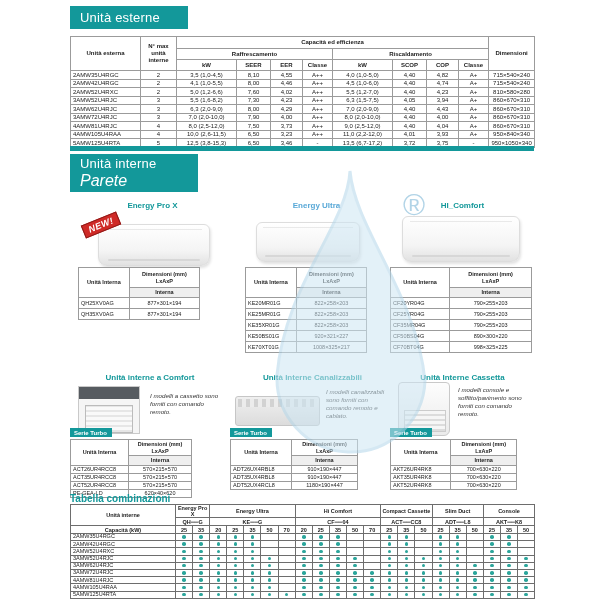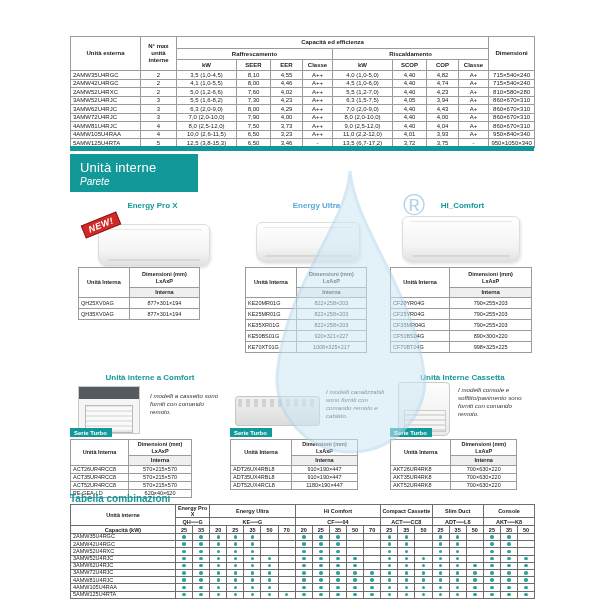--- a/index.html
+++ b/index.html
@@ -3,21 +3,21 @@
 <meta charset="utf-8">
 <style>
   * { margin:0; padding:0; box-sizing:border-box; }
   html,body { width:600px; height:600px; }
   body { font-family:"Liberation Sans", sans-serif; background:#ffffff; }
   .page { position:relative; width:600px; height:600px; background:#fff; overflow:hidden; }
 
   
   .teal-box { position:absolute; background:#13989a; color:#fff; display:flex; flex-direction:column; justify-content:center; padding-left:10px; }
   .teal-box .t1 { font-size:13px; letter-spacing:.2px; }
-  .teal-box .t2 { font-size:10px; font-style:italic; margin-top:1px; }
+  .teal-box .t2 { font-size:16px; font-style:italic; margin-top:1px; }
   .teal-bar { position:absolute; background:#13989a; }
 
   table { border-collapse:collapse; background:#fff; }
   th,td { border:0.6px solid #9b9b9b; }
 
   
   .outdoor { position:absolute; left:70px; top:36px; width:464px; table-layout:fixed; font-size:6px; color:#222; }
   .outdoor th { font-weight:bold; padding:1px 0; text-align:center; line-height:1.15; }
   .outdoor thead tr:nth-child(1) th { height:12px; }
   .outdoor thead tr:nth-child(2) th { height:11px; }
@@ -74,20 +74,23 @@
   .ac-console::after { content:""; position:absolute; bottom:6%; left:10%; width:80%; height:38%;
     background:repeating-linear-gradient(0deg,#dcdcdc 0 2px,#f6f6f6 2px 5px); border:1px solid #ccc; }
 
   .watermark { position:absolute; left:255px; top:165px; z-index:5; pointer-events:none; }
 </style>
 </head>
 <body>
 
 <div class="page">
 
+  <div class="teal-box" style="left:70px;top:6px;width:118px;height:23px">
+    <div class="t1">Unità esterne</div>
+  </div>
 
   <table class="outdoor">
     <colgroup>
       <col style="width:70px">
         <col style="width:36px">
         <col style="width:60px">
         <col style="width:34px">
       <col style="width:32px">
         <col style="width:30px">
         <col style="width:60px">
@@ -415,20 +418,21 @@
           </tr>
           <tr>
             <td class="cell-model">PE-GEA-LD</td>
             <td>620×40×620</td>
           </tr>
         </tbody>
     </table>
   </div>
 
   <div class="panel" style="left:230px;top:370px;width:165px;height:125px">
+    <div class="ptitle teal-text">Unità Interne Canalizzabili</div>
     <div class="ac-duct" style="left:5px;top:26px;width:85px;height:30px"></div>
     <div class="desc" style="left:96px;top:18px;width:68px">I modelli canalizzabili sono forniti con comando remoto e cablato.</div>
     <div class="serie" style="left:0px;top:58px">Serie Turbo</div>
     <table class="mini small" style="left:0px;top:69px;width:128px">
       <colgroup>
           <col style="width:48%">
           <col style="width:52%">
         </colgroup>
       <thead>
         <tr>

